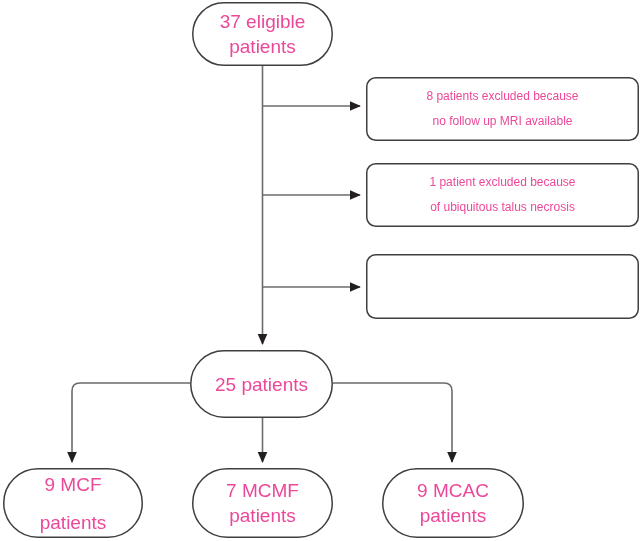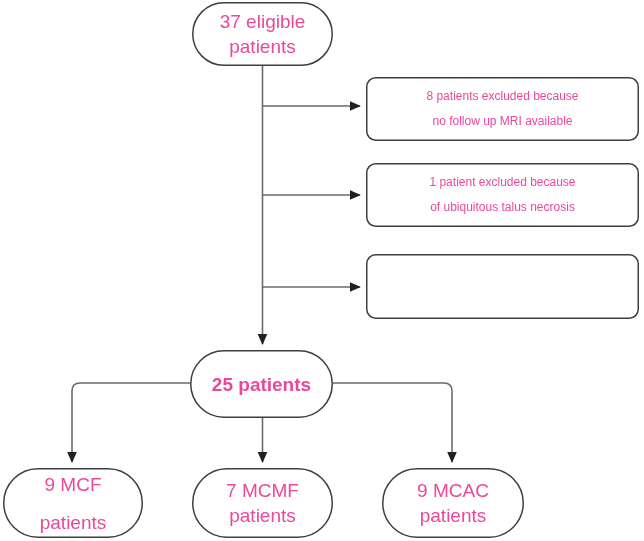--- a/index.html
+++ b/index.html
@@ -99,21 +99,21 @@
     <span class="lbl-line">8 patients excluded because</span>
     <span class="lbl-line">no follow up MRI available</span>
   </div>
 
   <div class="node-label box-label" style="left:366px; top:163px; width:273px; height:64px;">
     <span class="lbl-line">1 patient excluded because</span>
     <span class="lbl-line">of ubiquitous talus necrosis</span>
   </div>
 
 
-  <div class="node-label" style="left:190px; top:350px; width:143px; height:68px;font-weight:bold;">
+  <div class="node-label" style="left:190px; top:350px; width:143px; height:68px;">
     <span class="lbl-line">25 patients</span>
   </div>
 
   <div class="node-label" style="left:3px; top:468px; width:140px; height:70px;gap:13px;">
     <span class="lbl-line">9 MCF</span>
     <span class="lbl-line">patients</span>
   </div>
 
   <div class="node-label" style="left:192px; top:468px; width:141px; height:70px;">
     <span class="lbl-line">7 MCMF</span>

